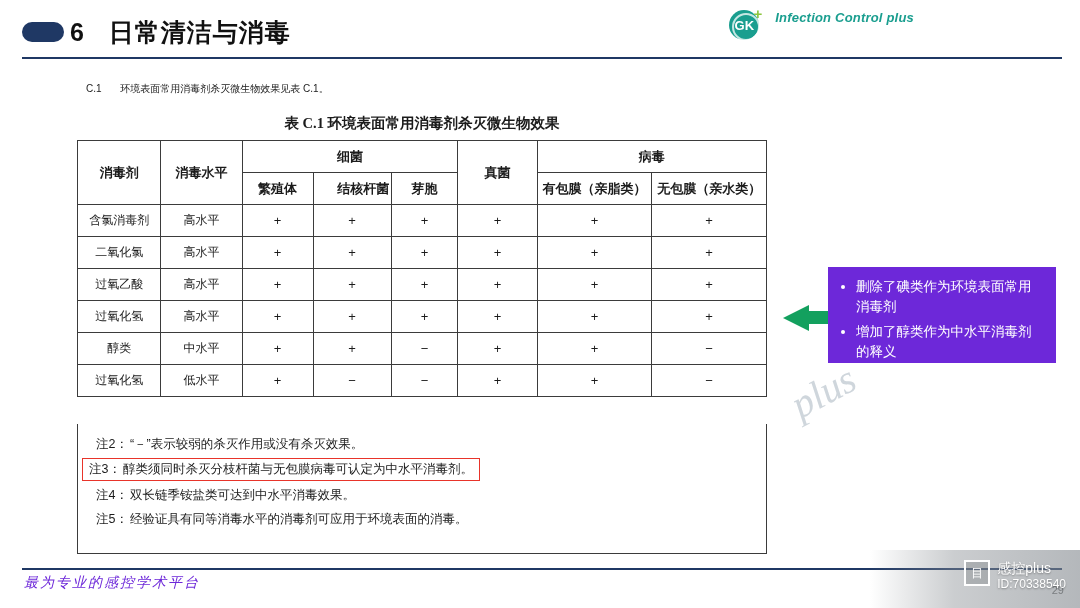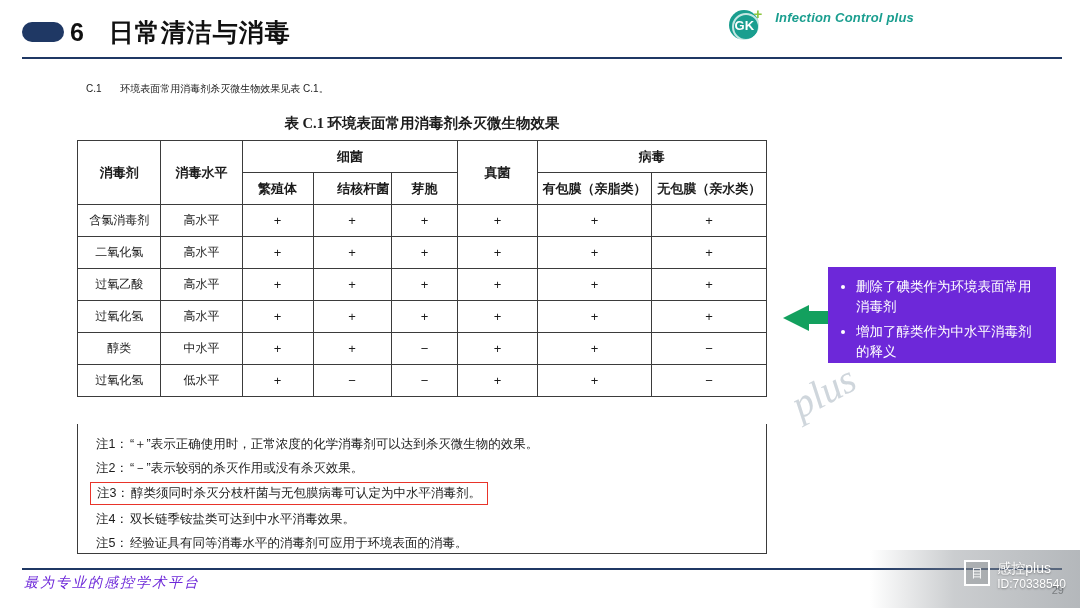--- a/index.html
+++ b/index.html
@@ -112,21 +112,21 @@
   .note {
     font-size: 12.5px;
     padding: 3.5px 0 3.5px 18px;
     white-space: nowrap;
   }
   .note .tag { margin-right: 2px; }
   .note.boxed {
     display: inline-block;
     border: 1.4px solid #e8342a;
     padding: 2px 6px 2px 6px;
-    margin-left: 12px;
+    margin-left: 4px;
     margin-top: 2px; margin-bottom: 2px;
   }
 
   
   .callout {
     position: absolute; left: 828px; top: 267px; width: 228px; height: 96px;
     background: #6d28d9;
     color: #ffffff;
     padding: 10px 12px 10px 14px;
   }
@@ -300,23 +300,20 @@
         <td class="mark">+</td>
         <td class="mark">+</td>
         <td class="mark">−</td>
       </tr>
     </tbody>
   </table>
 </div>
 
 <div class="notes">
   <div class="note">
-    <span class="tag">注1：</span><span>“＋”表示正确使用时，正常浓度的化学消毒剂可以达到杀灭微生物的效果。</span>
-  </div>
-  <div class="note">
     <span class="tag">注2：</span><span>“－”表示较弱的杀灭作用或没有杀灭效果。</span>
   </div>
   <div class="note boxed">
     <span class="tag">注3：</span><span>醇类须同时杀灭分枝杆菌与无包膜病毒可认定为中水平消毒剂。</span>
   </div>
   <div class="note">
     <span class="tag">注4：</span><span>双长链季铵盐类可达到中水平消毒效果。</span>
   </div>
   <div class="note">
     <span class="tag">注5：</span><span>经验证具有同等消毒水平的消毒剂可应用于环境表面的消毒。</span>

